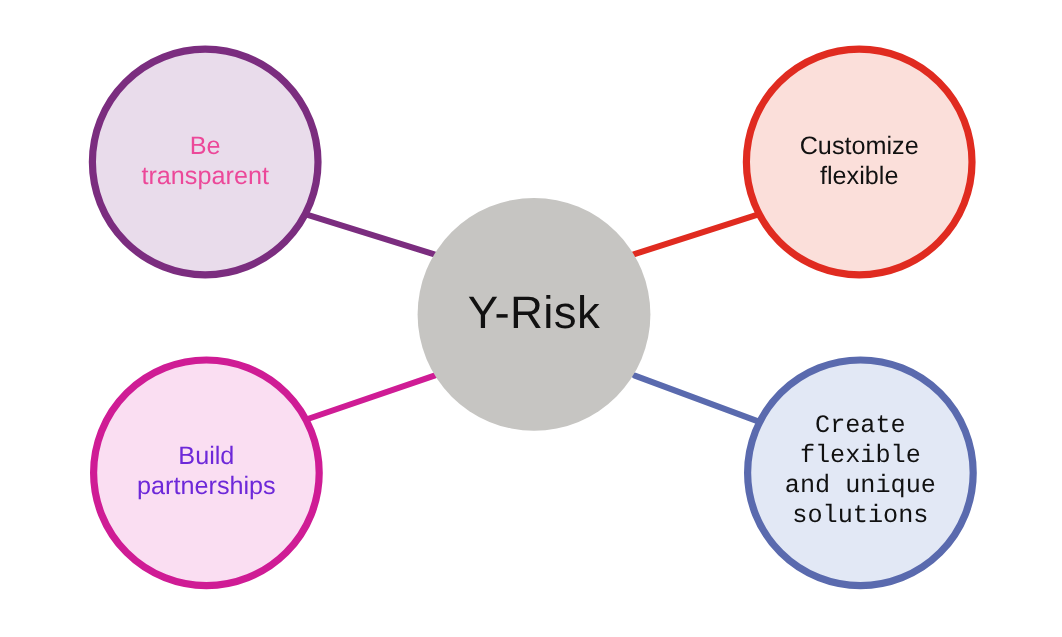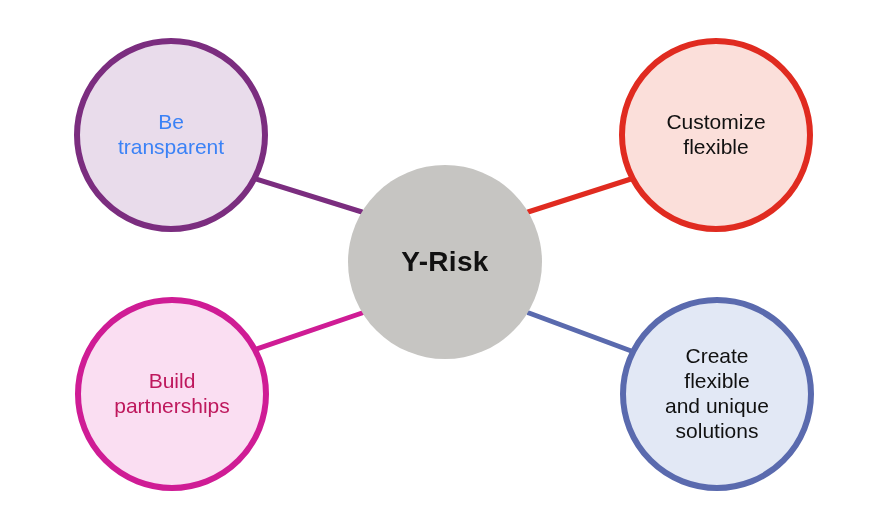--- a/index.html
+++ b/index.html
@@ -35,22 +35,22 @@
     color: #111111;
     pointer-events: none;
     white-space: pre-line;
   }
   .spoke-label {
     font-size: 21px;
     line-height: 1.18;
     font-weight: 400;
   }
   .hub-label {
-    font-size: 28px;
-    font-weight: bold;
+    font-size: 38px;
+    font-weight: normal;
     line-height: 1.1;
     letter-spacing: 0.3px;
   }
 </style>
 </head>
 <body style="width: 885px; height: 531px; background: rgb(255, 255, 255);">
 
 <div id="diagram-canvas" style="width: 885px; height: 531px; background: rgb(255, 255, 255);">
 
   <svg id="diagram-svg" viewBox="0 0 885 531">
@@ -63,24 +63,24 @@
     <circle cx="171" cy="135" r="94" fill="#e9dceb" stroke="#7b2d7f" stroke-width="6"></circle>
     <circle cx="716" cy="135" r="94" fill="#fbdfda" stroke="#e02b20" stroke-width="6"></circle>
     <circle cx="172" cy="394" r="94" fill="#fadef2" stroke="#cf1c95" stroke-width="6"></circle>
     <circle cx="717" cy="394" r="94" fill="#e2e8f5" stroke="#5a6aae" stroke-width="6"></circle>
 
     <circle cx="445" cy="262" r="97" fill="#c6c5c2" stroke="none"></circle>
   </svg>
 
   <div class="node-label hub-label" style="left: 352.85px; top: 169.85px; width: 184.3px; height: 184.3px; color: rgb(17, 17, 17);">Y-Risk</div>
 
-  <div class="node-label spoke-label" style="left: 84.05px; top: 48.05px; width: 173.9px; height: 173.9px; color: #3b82f6;">Be
+  <div class="node-label spoke-label" style="left: 84.05px; top: 48.05px; width: 173.9px; height: 173.9px; color: #ec4899;">Be
 transparent</div>
   <div class="node-label spoke-label" style="left: 629.05px; top: 48.05px; width: 173.9px; height: 173.9px; color: rgb(17, 17, 17);">Customize
 flexible</div>
-  <div class="node-label spoke-label" style="left: 85.05px; top: 307.05px; width: 173.9px; height: 173.9px; color: #be185d;">Build
+  <div class="node-label spoke-label" style="left: 85.05px; top: 307.05px; width: 173.9px; height: 173.9px; color: #6d28d9;">Build
 partnerships</div>
-  <div class="node-label spoke-label" style="left: 630.05px; top: 307.05px; width: 173.9px; height: 173.9px; color: rgb(17, 17, 17);">Create
+  <div class="node-label spoke-label" style="left: 630.05px; top: 307.05px; width: 173.9px; height: 173.9px; color: rgb(17, 17, 17); font-family: Liberation Mono, monospace;">Create
 flexible
 and unique
 solutions</div>
 
 </div>
 
 </body></html>

